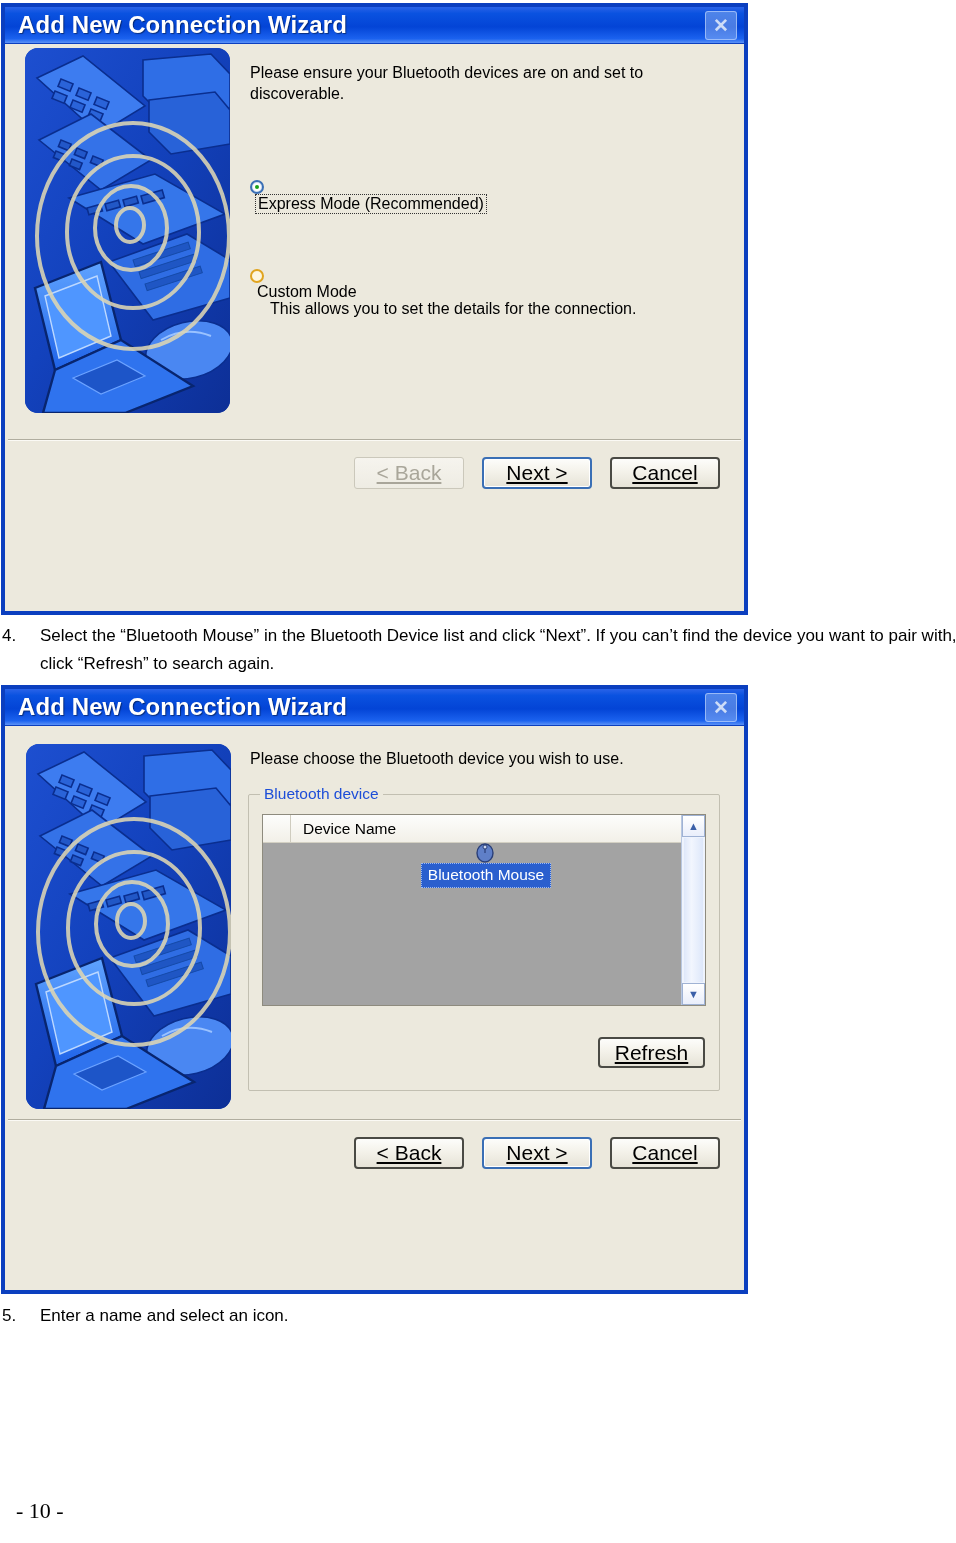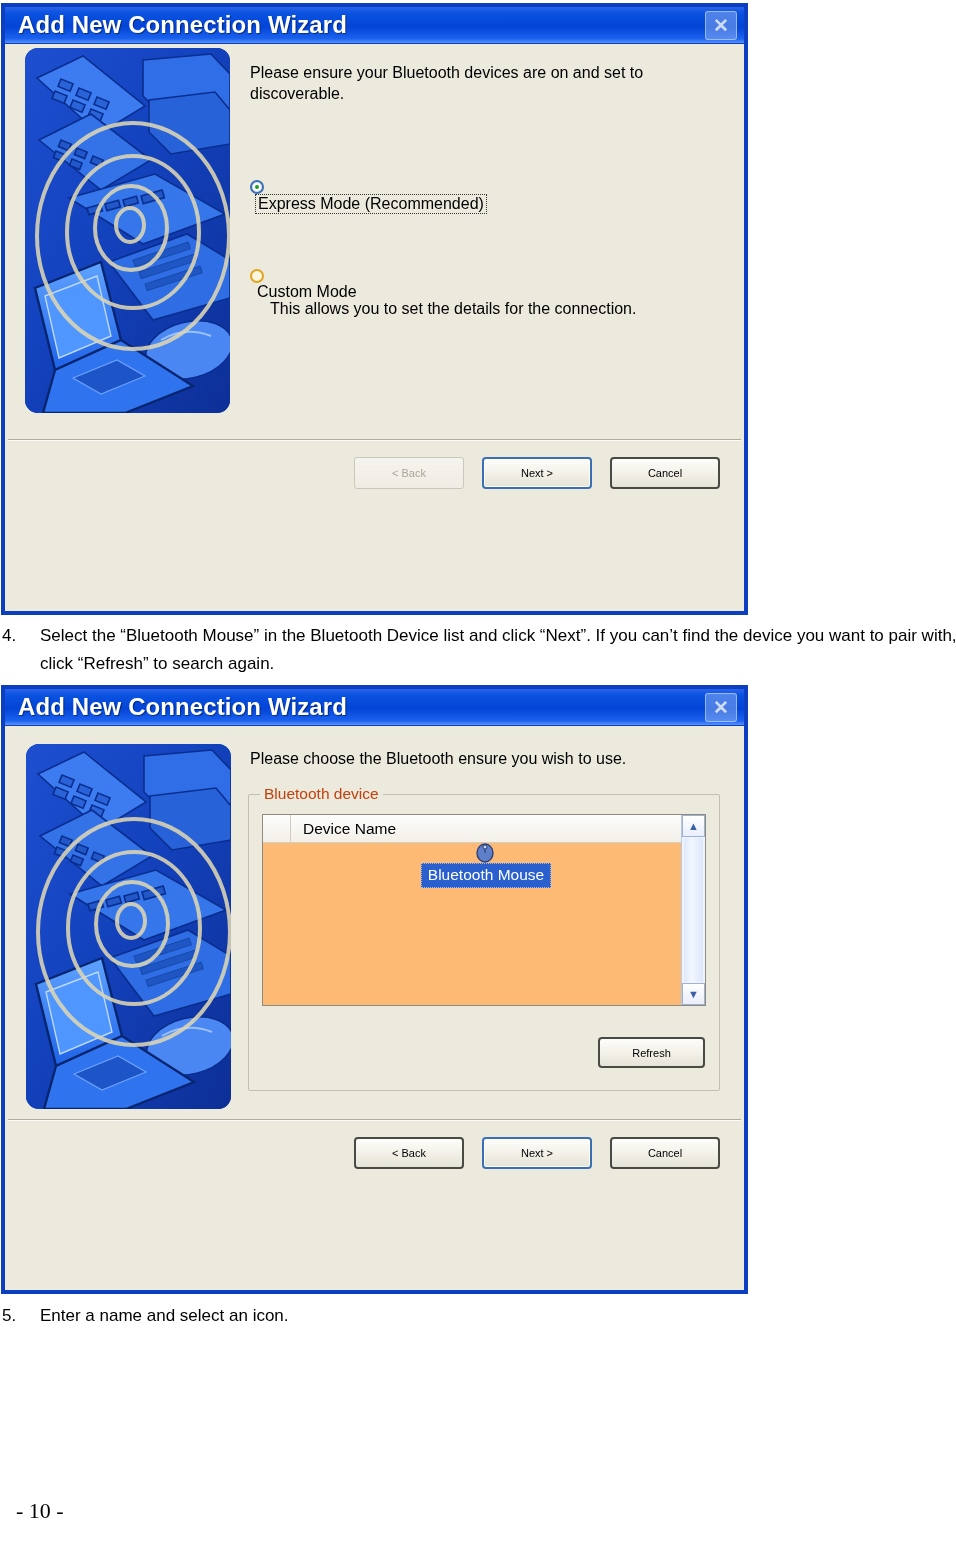--- a/index.html
+++ b/index.html
@@ -148,26 +148,27 @@
     margin-left:5px;
   }
 
   
   .btn{
     width:110px;height:32px;
     box-sizing:border-box;
     background:linear-gradient(to bottom,#fdfdfb 0%,#f4f2ea 45%,#e6e3d7 100%);
     border:1px solid #8d8a7c;
     border-radius:3px;
-    font-size:11px;
+    font-size:21px;
     color:#000;
     display:flex;align-items:center;justify-content:center;
     cursor:pointer;
     margin-left:18px;
     font-family:"Liberation Sans", sans-serif;
+    text-decoration:underline;
   }
   .btn.disabled{
     color:#a9a69a;
     border-color:#cbc8bb;
     background:linear-gradient(to bottom,#f6f4ee 0%,#eeece3 100%);
     cursor:default;
   }
   .btn.default{
     border:2px solid #3a6fb5;
     border-radius:4px;
@@ -185,29 +186,29 @@
     border-radius:2px;
     box-sizing:border-box;
     background:#ece9dd;
   }
   .groupbox-title{
     position:absolute;
     top:-10px;left:11px;
     background:#ece9dd;
     padding:0 4px;
     font-size:15.5px;
-    color:#c2410c;
+    color:#1d4ed8;
     white-space:nowrap;
   }
   .listbox{
     position:absolute;
     left:13px;top:19px;
     width:392px;height:192px;
     border:1px solid #8e8b7e;
-    background:#fdba74;
+    background:#a3a3a3;
     box-sizing:border-box;
     overflow:hidden;
   }
   .list-header{
     height:28px;
     display:flex;align-items:center;
     background:linear-gradient(to bottom,#fdfdfc 0%,#f2f0e8 100%);
     border-bottom:1px solid #d3d0c3;
     box-sizing:border-box;
   }
@@ -435,21 +436,21 @@
 
 
   <div class="dlg-body">
 
     <div class="illus">
       <svg viewBox="0 0 205 365" preserveAspectRatio="none">
           <use href="#bt-illustration"></use>
         </svg>
     </div>
 
-    <div class="body-text" style="left:245px;top:22px;width:440px;">Please choose the Bluetooth ensure you wish to use.</div>
+    <div class="body-text" style="left:245px;top:22px;width:440px;">Please choose the Bluetooth device you wish to use.</div>
 
     <div class="groupbox" style="left:243px;top:68px;width:472px;height:297px;">
       <span class="groupbox-title">Bluetooth device</span>
 
       <div class="listbox" style="width:444px;height:192px;">
 
         <div class="list-header">
           <div class="col-gutter"></div>
           <div class="col-name">Device Name</div>
         </div>

